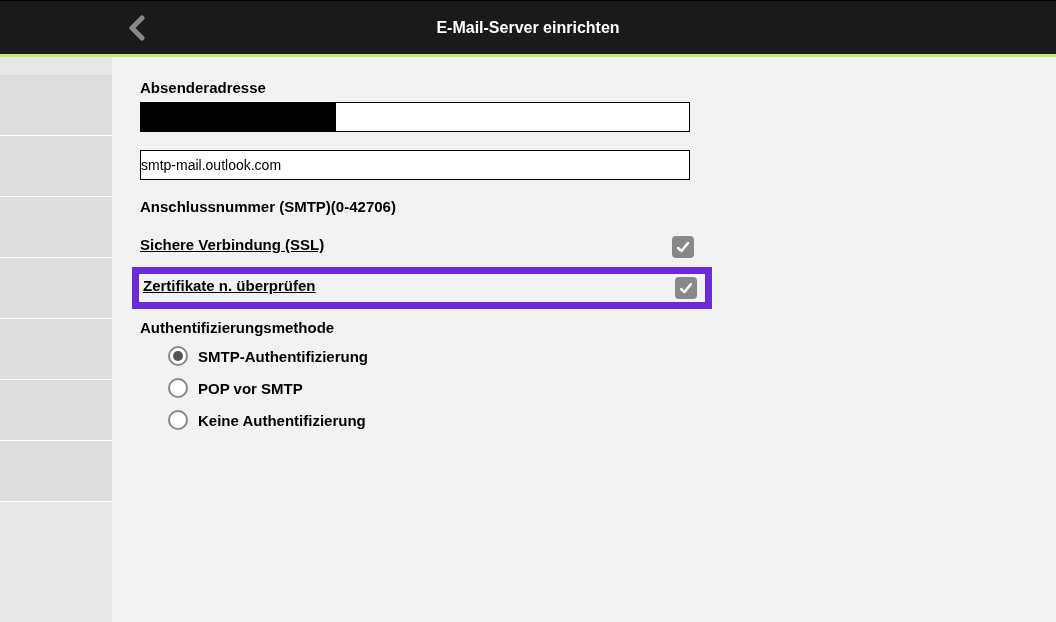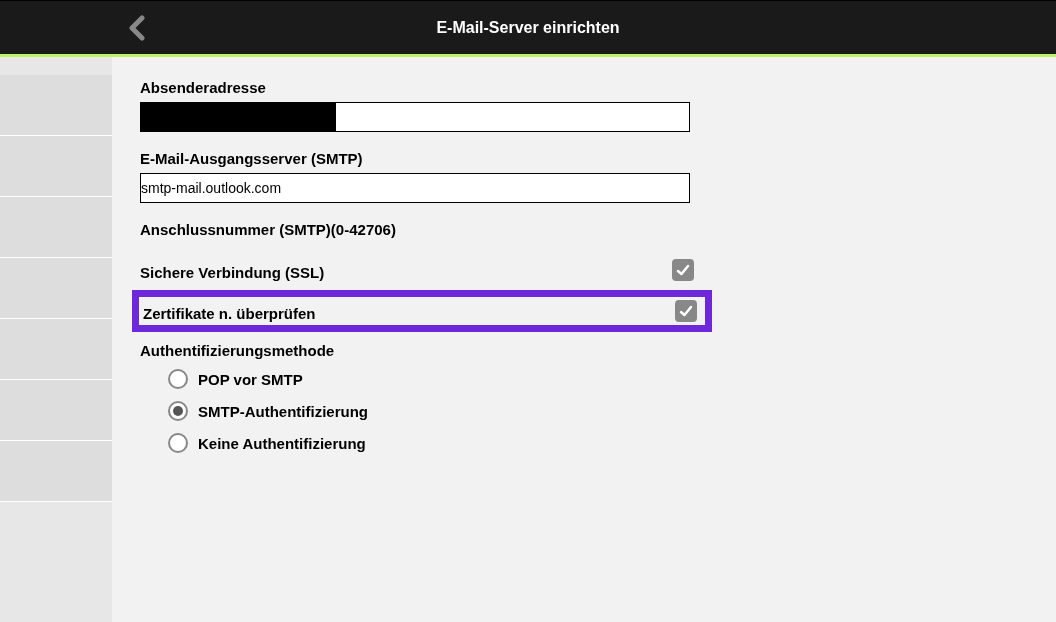--- a/index.html
+++ b/index.html
@@ -97,25 +97,26 @@
     left: 1px;
     top: 1px;
     height: 28px;
     width: 195px;
     background: #000;
     pointer-events: none;
   }
   .input-wrap { position: relative; display: inline-block; }
   .toggle-row {
     display: flex;
-    align-items: flex-end;
+    align-items: flex-start;
     justify-content: space-between;
     width: 554px;
     padding: 3px 0;
     margin-bottom: 4px;
+    text-decoration: underline;
   }
   .toggle-row .lbl {
     font-weight: bold;
     font-size: 15px;
   }
   .toggle-row.highlight {
     border: 7px solid #6d28d9;
     width: 580px;
     margin-left: -8px;
     padding: 3px 8px 3px 4px;
@@ -201,21 +202,20 @@
 
     <div class="field-group">
       <div class="field-label">Absenderadresse</div>
       <div class="input-wrap">
         <input class="text-input redacted" type="text" value="" style="">
         <div class="redact-block"></div>
       </div>
     </div>
 
     <div class="field-group">
-      <div class="field-label">E-Mail-Ausgangsserver (SMTP)</div>
       <input class="text-input" type="text" value="smtp-mail.outlook.com" style="">
     </div>
 
     <div class="field-group">
       <div class="field-label">Anschlussnummer (SMTP)(0-42706)</div>
     </div>
 
     <div class="toggle-row">
       <div class="lbl">Sichere Verbindung (SSL)</div>
       <div class="checkbox">
@@ -230,29 +230,29 @@
       <div class="checkbox">
         <svg width="16" height="16" viewBox="0 0 16 16">
           <polyline points="3,9 6.5,12 13,4" fill="none" stroke="#fff" stroke-width="2.5" stroke-linecap="round" stroke-linejoin="round"></polyline>
         </svg>
       </div>
     </div>
 
     <div class="section-label">Authentifizierungsmethode</div>
     <div class="radio-group">
       <div class="radio-row">
-        <div class="radio"></div>
-        <div class="radio-label">POP vor SMTP</div>
-      </div>
-      <div class="radio-row">
         <div class="radio selected">
             <div class="dot"></div>
           </div>
         <div class="radio-label">SMTP-Authentifizierung</div>
       </div>
       <div class="radio-row">
         <div class="radio"></div>
+        <div class="radio-label">POP vor SMTP</div>
+      </div>
+      <div class="radio-row">
+        <div class="radio"></div>
         <div class="radio-label">Keine Authentifizierung</div>
       </div>
     </div>
 
   </div>
 </div>
 
 </body></html>

